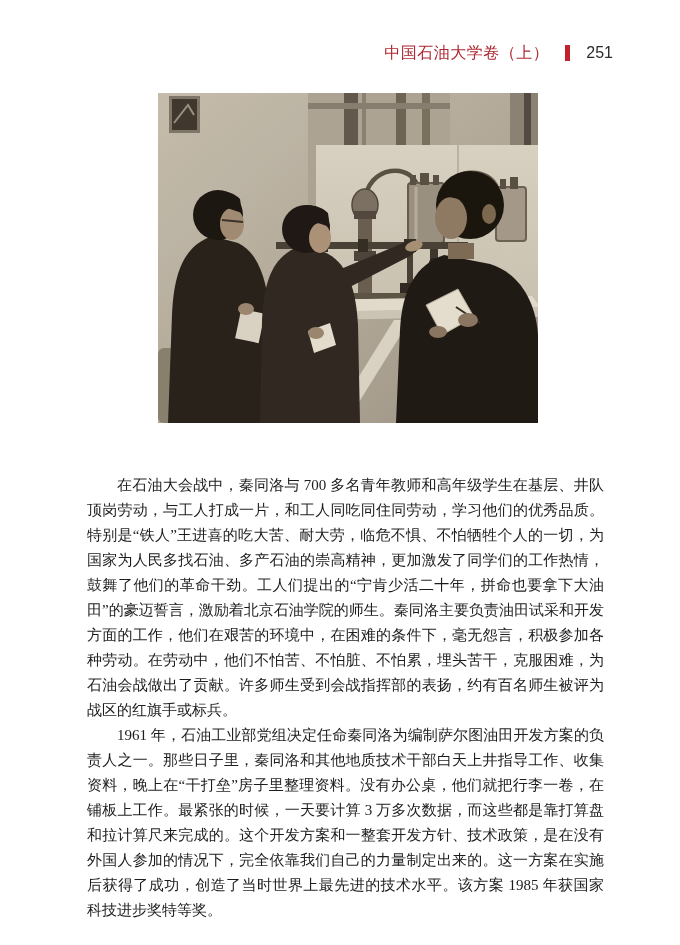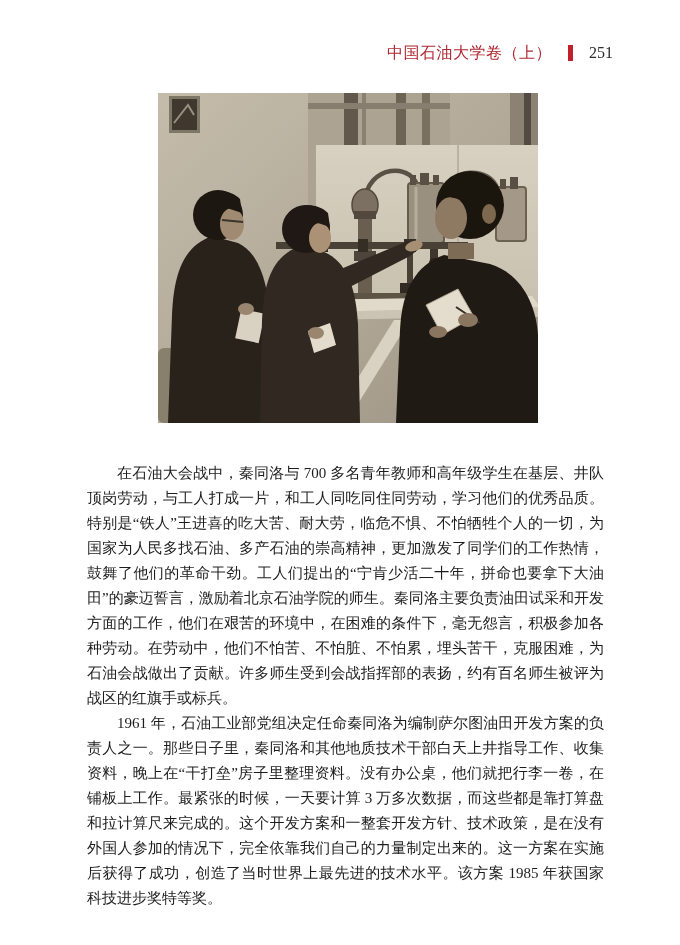--- a/index.html
+++ b/index.html
@@ -28,21 +28,21 @@
     letter-spacing: 0.5px;
   }
   .header-bar {
     display: inline-block;
     width: 5px;
     height: 16px;
     background: var(--header-bar-red, #c3202e);
   }
   .header-page-number {
     color: var(--page-number-color, #2b2b2b);
-    font-family: Liberation Serif, serif;
+    font-family: Liberation Sans, sans-serif;
     text-align: center;
   }
   
   .photo {
     position: absolute;
     left: 158px;
     top: 93px;
     width: 380px;
     height: 330px;
     background: #b5ad9f;
@@ -56,21 +56,21 @@
     width: 380px;
     text-align: center;
     font-size: 13px;
     letter-spacing: 3px;
     color: var(--caption-brown, #a8834d);
   }
   
   .body-text {
     position: absolute;
     left: 87px;
-    top: 461px;
+    top: 473px;
     width: 517px;
     color: var(--body-text, #1c1c1c);
     font-size: 15px;
     line-height: 25px;
     text-align: justify;
   }
   .body-text p {
     margin: 0;
     text-indent: 2em;
   }

